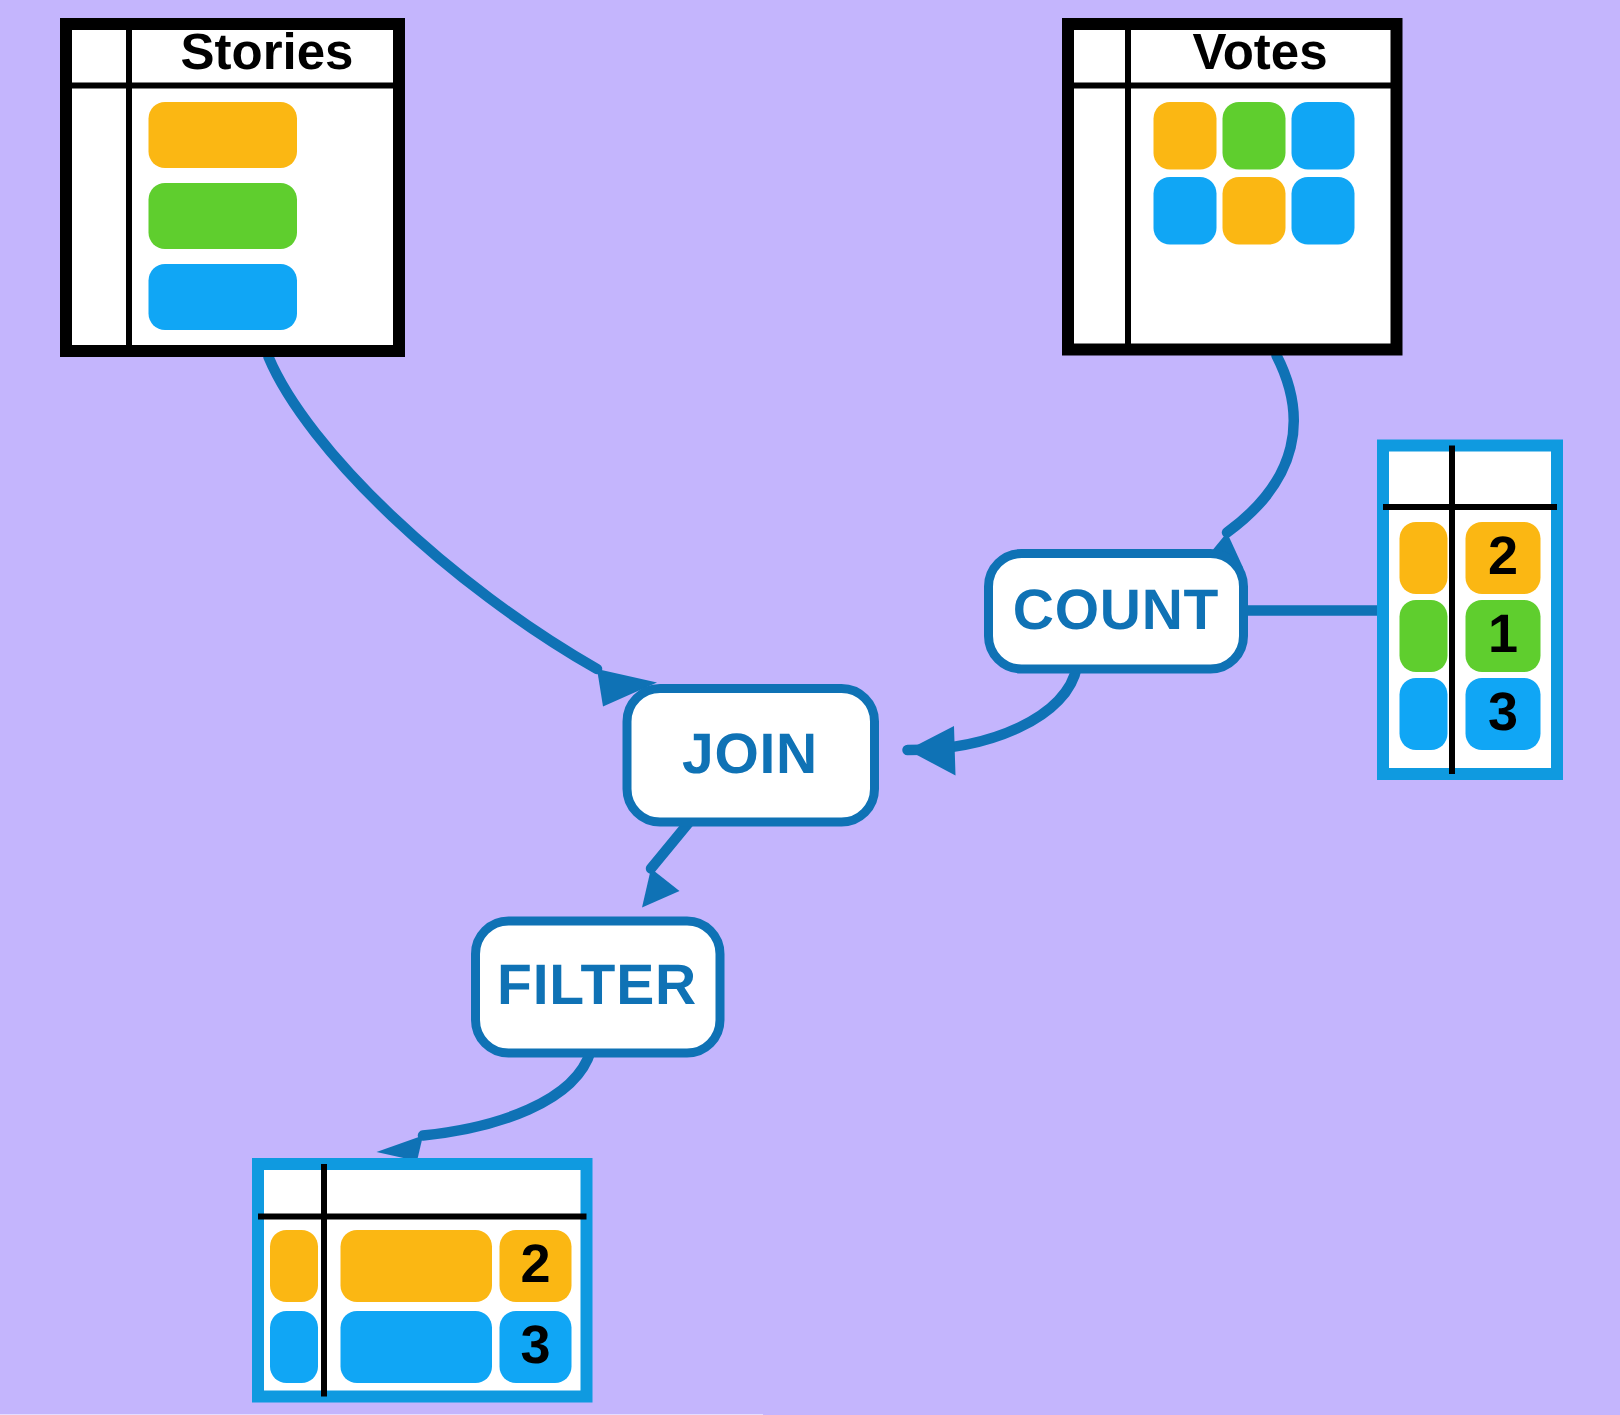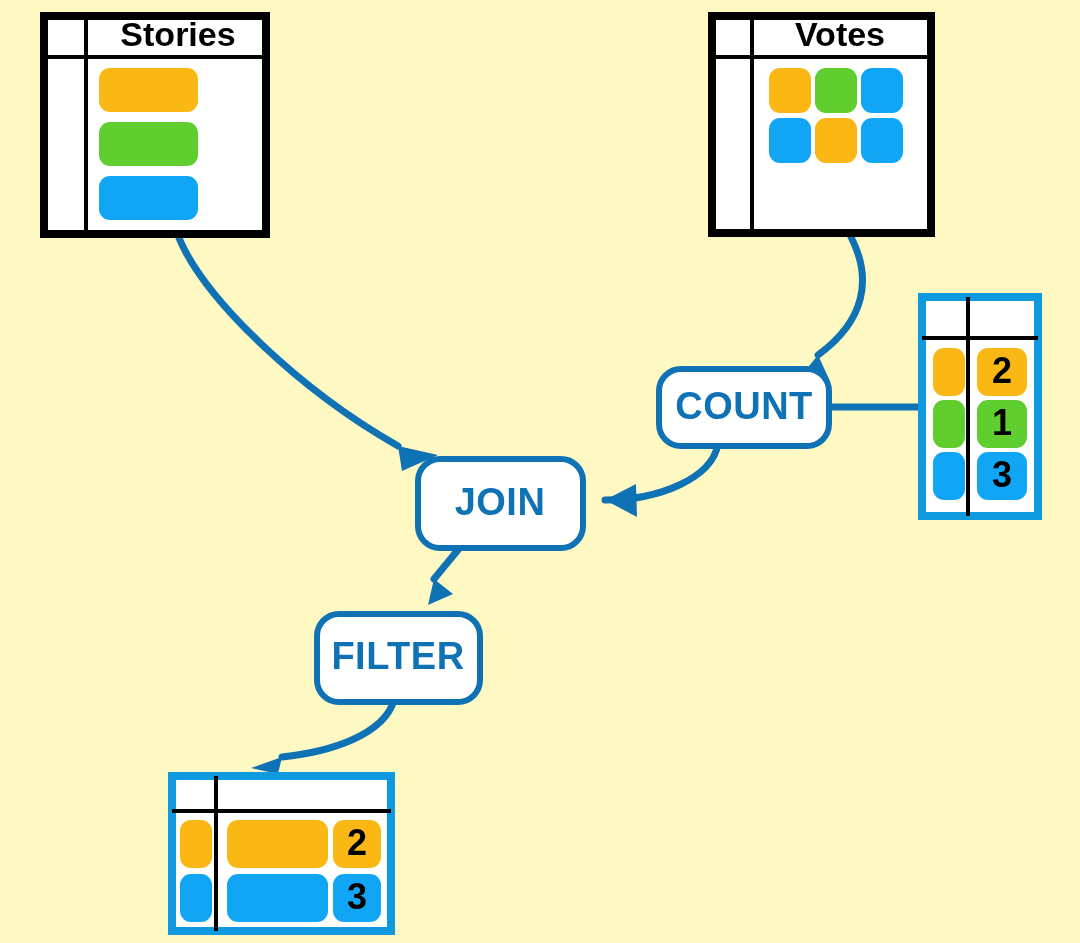--- a/index.html
+++ b/index.html
@@ -8,21 +8,21 @@
     padding: 0;
     background: #ffffff;
   }
   body {
     font-family: "Liberation Sans", sans-serif;
   }
   #canvas {
     position: relative;
     width: 1080px;
     height: 943px;
-    background: #fef9c3;
+    background: #c4b5fd;
     overflow: hidden;
   }
   svg.layer {
     position: absolute;
     left: 0;
     top: 0;
     width: 1080px;
     height: 943px;
   }
   .edge-path {

